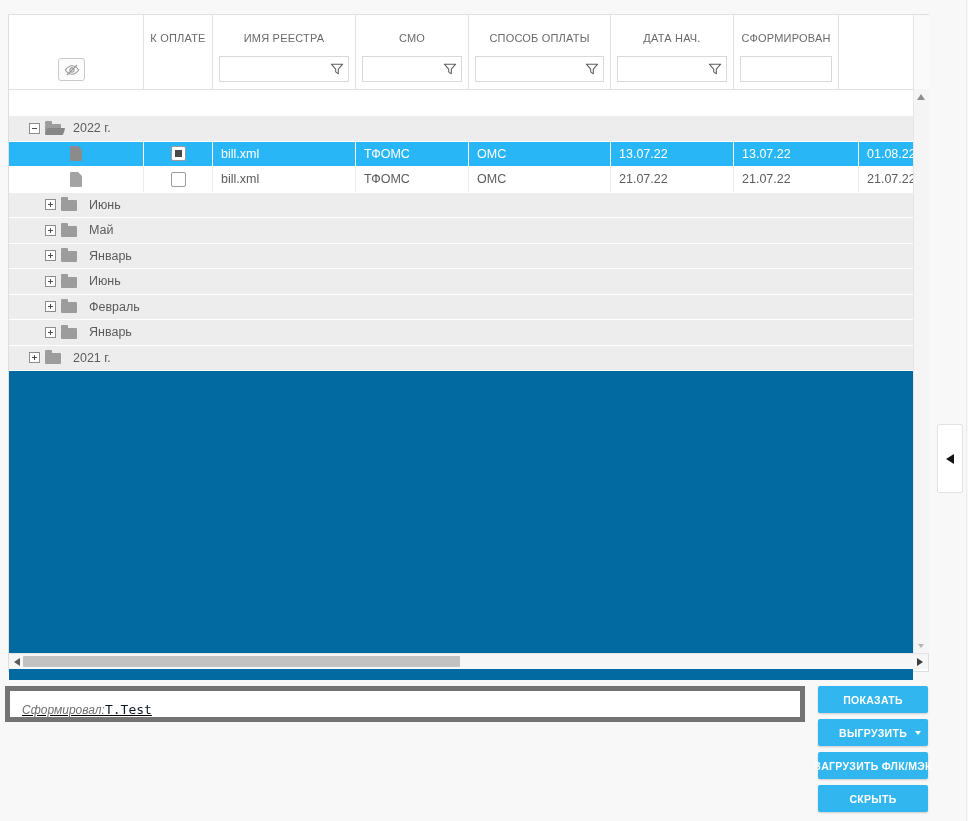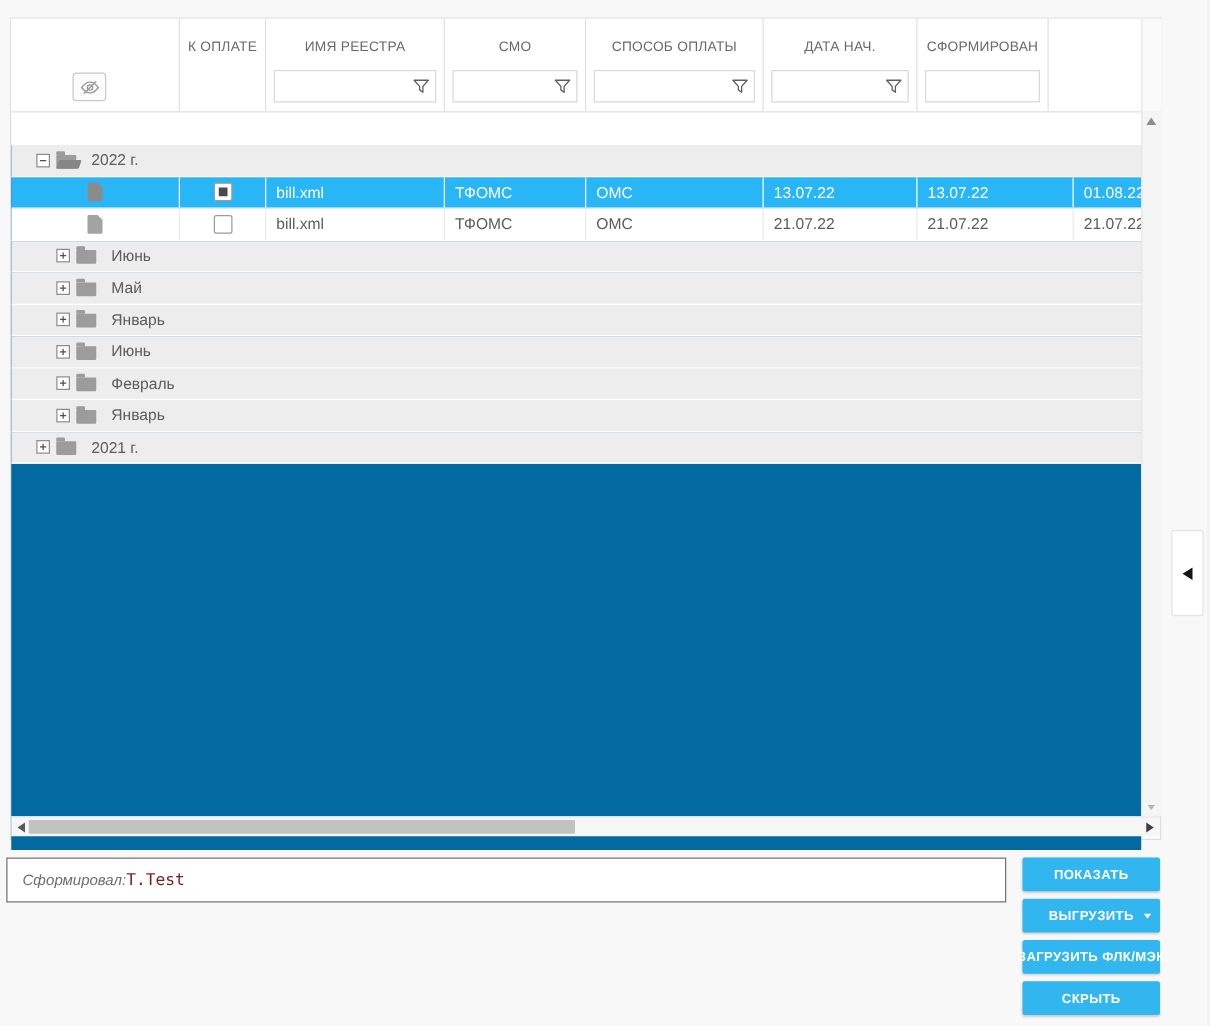--- a/index.html
+++ b/index.html
@@ -56,24 +56,24 @@
   .hscroll{position:absolute;left:0;top:638px;width:919px;height:16px;background:#f6f6f6;border-top:1px solid #e6e6e6;box-sizing:border-box;}
   .tri-left{position:absolute;left:5px;top:4px;width:0;height:0;border-top:4px solid transparent;border-bottom:4px solid transparent;border-right:6px solid #5a5a5a;}
   .tri-right{position:absolute;right:5px;top:4px;width:0;height:0;border-top:4px solid transparent;border-bottom:4px solid transparent;border-left:6px solid #3d3d3d;}
   .hthumb{position:absolute;left:14px;top:2px;width:437px;height:11px;background:#c2c2c2;border-radius:1px;cursor:pointer;}
   
   .side-tab{position:absolute;left:937px;top:424px;width:26px;height:69px;background:#fff;border:1px solid #e3e3e3;border-radius:2px;
     box-sizing:border-box;display:flex;align-items:center;justify-content:center;cursor:pointer;}
   .tri-tab{width:0;height:0;border-top:5px solid transparent;border-bottom:5px solid transparent;border-right:8px solid #141414;}
   .edge-line{position:absolute;left:966px;top:0;width:1px;height:821px;background:#ececec;}
   
-  .formed-box{position:absolute;left:5px;top:686px;width:800px;height:36px;background:#fff;border:1px solid #737373;
-    box-sizing:border-box;display:flex;align-items:center;padding-left:12px;}
+  .formed-box{position:absolute;left:5px;top:686px;width:800px;height:36px;background:#fff;border:5px solid #737373;
+    box-sizing:border-box;display:flex;align-items:flex-end;padding-left:12px;text-decoration:underline;}
   .formed-label{font-style:italic;font-size:12px;color:#6f6f6f;}
-  .formed-value{font-family:"DejaVu Sans Mono","Liberation Mono",monospace;font-size:13px;color:#7f1d1d;}
+  .formed-value{font-family:"DejaVu Sans Mono","Liberation Mono",monospace;font-size:13px;color:#0f172a;}
   .btn-col{position:absolute;left:818px;top:686px;width:110px;}
   .btn{position:absolute;left:0;width:110px;height:27px;background:#31b6ef;border-radius:2px;color:#fff;
     font-size:10.5px;font-weight:bold;letter-spacing:.3px;display:flex;align-items:center;justify-content:center;
     cursor:pointer;box-shadow:0 1px 2px rgba(0,0,0,.18);white-space:nowrap;}
   .btn .caret{position:absolute;right:7px;top:12px;width:0;height:0;border-left:3.5px solid transparent;border-right:3.5px solid transparent;border-top:4px solid #fff;}
 </style>
 </head>
 <body>
 
 <div class="grid">

